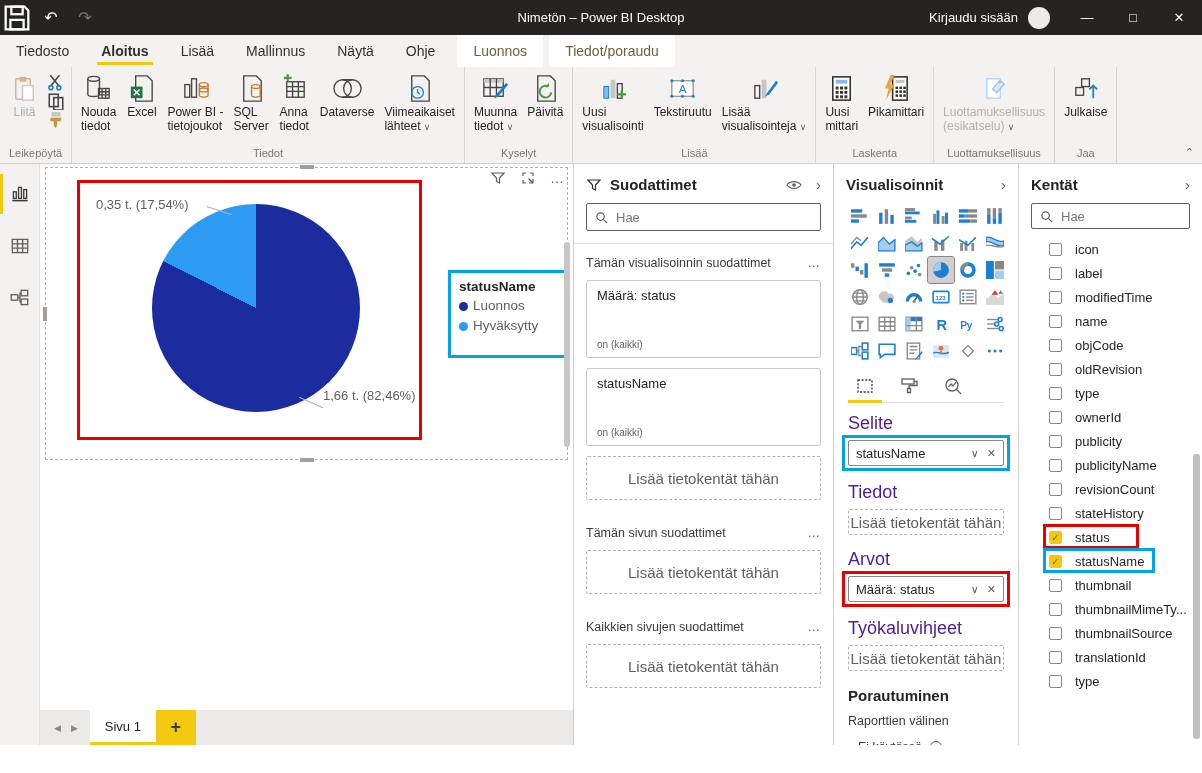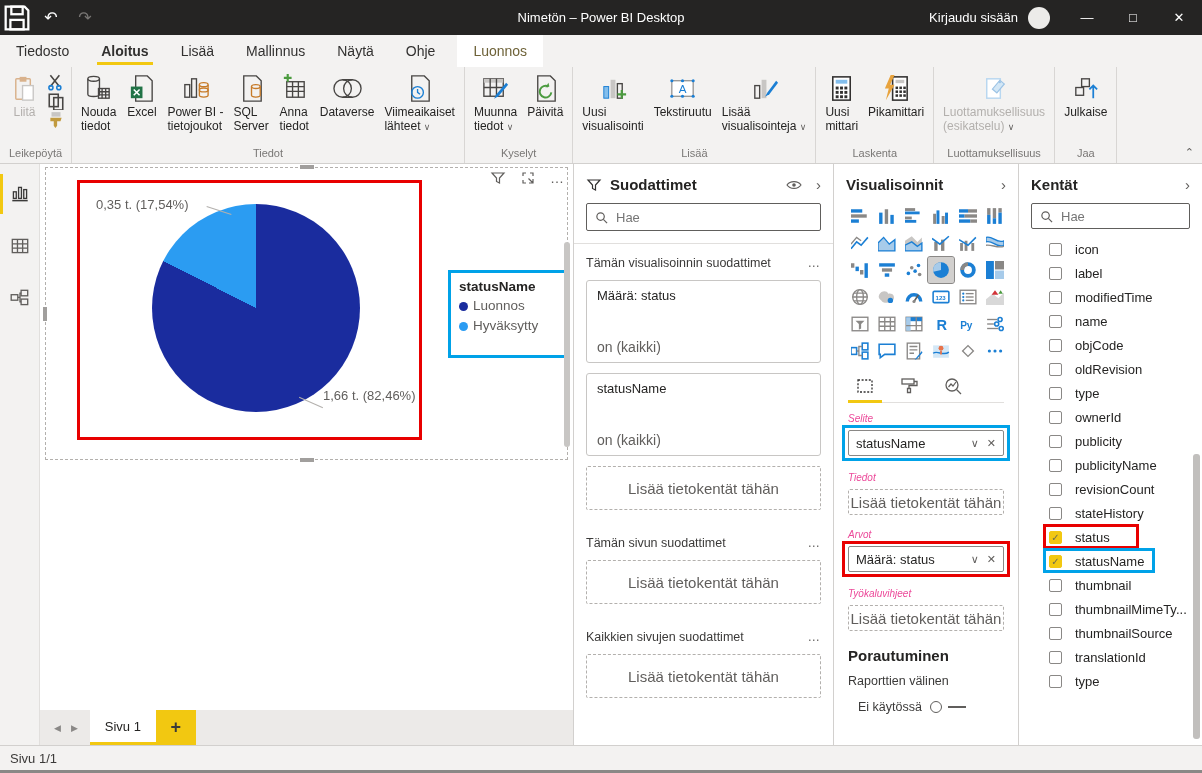--- a/index.html
+++ b/index.html
@@ -79,35 +79,35 @@
   .searchbox{display:flex;align-items:center;gap:6px;border:1px solid #605e5c;border-radius:2px;height:28px;padding:0 8px;background:#fff;}
   .searchbox input{border:0;outline:0;flex:1;font-size:13px;font-family:inherit;color:#252423;min-width:0;background:transparent;}
   .seclabel{font-size:12.5px;color:#3b3a39;display:flex;align-items:center;}
   .dots{color:#605e5c;letter-spacing:1px;margin-left:auto;}
   .dropzone{border:1px dashed #b3b0ad;border-radius:2px;color:#605e5c;display:flex;align-items:center;justify-content:center;font-size:15px;}
 
   
   #filters{left:573px;width:260px;}
   #filters .fcard{border:1px solid #c8c6c4;border-radius:3px;padding:7px 10px;margin:10px 0;}
   #filters .fcard .l1{font-size:13px;color:#252423;margin-bottom:4px;}
-  #filters .fcard .l2{font-size:14px;color:#605e5c;margin-top:36px;}
+  #filters .fcard .l2{font-size:10px;color:#605e5c;margin-top:36px;}
   #filters .dropzone{height:44px;margin:10px 0 18px 0;}
   #fdivider{border:0;border-top:1px solid #e1dfdd;margin:12px -12px;}
 
   
   #viz{left:833px;width:185px;}
   #vgrid{display:grid;grid-template-columns:repeat(6,26px);grid-auto-rows:26px;gap:1px;margin-left:1px;}
   .vcell{display:flex;align-items:center;justify-content:center;border-radius:2px;}
   .vcell svg{width:18px;height:18px;}
   .vcell.sel{background:#d2d0ce;outline:1px solid #8a8886;}
   #vtabs{display:flex;gap:18px;margin:12px 2px 6px 6px;border-bottom:1px solid #e1dfdd;padding-bottom:6px;}
   .vtab{position:relative;width:26px;display:flex;justify-content:center;}
   .vtab svg{width:20px;height:20px;}
   .vtab.sel::after{content:"";position:absolute;left:-4px;right:-4px;bottom:-7px;height:3px;background:#f2c811;}
-  .welllabel{font-size:10px;color:#ec4899;margin:10px 0 6px 2px;font-style:italic;}
+  .welllabel{font-size:18px;color:#4c1d95;margin:10px 0 6px 2px;}
   .ddwrap{position:relative;margin:0 2px;}
   .dd{display:flex;align-items:center;border:1px solid #8a8886;border-radius:2px;height:26px;padding:0 7px;font-size:13px;background:#fff;}
   .dd .sp{flex:1;}
   .ddico{color:#605e5c;font-size:11px;margin-left:8px;}
   .ann{position:absolute;pointer-events:none;}
   .ann.blue{border:3px solid #00a2e8;inset:-5px -6px;}
   .ann.red{border:3px solid #e80000;inset:-5px -6px;}
   #viz .dropzone{height:26px;margin:0 2px;}
   #drill-title{font-size:15px;font-weight:bold;margin:16px 0 10px 2px;}
   #drill-sub{font-size:12.5px;color:#3b3a39;margin:0 0 12px 2px;}
@@ -165,20 +165,21 @@
   </div>
 
   <div id="tabrow" class="abs">
     <span class="rtab">Tiedosto</span>
     <span class="rtab active">Aloitus</span>
     <span class="rtab">Lisää</span>
     <span class="rtab">Mallinnus</span>
     <span class="rtab">Näytä</span>
     <span class="rtab">Ohje</span>
     <span class="rtab ctx">Luonnos</span>
+    <span class="rtab ctx">Tiedot/poraudu</span>
   </div>
 
   <div id="ribbon" class="abs">
     <div class="rgroup">
       <div class="rbtns" id="pastegrp">
         <div class="rbtn dis">
           <svg viewBox="0 0 32 32">
               <rect x="7" y="6" width="15" height="21" rx="1" fill="none" stroke="#d9b28c" stroke-width="1.5"></rect>
               <rect x="11" y="4" width="7" height="5" fill="#d9b28c"></rect>
               <rect x="14" y="13" width="11" height="15" fill="#fff" stroke="#c8c6c4" stroke-width="1.4"></rect>
@@ -954,17 +955,14 @@
 
   <div id="pagebar" class="abs">
     <div id="pgnav">
       <span>◀</span>
       <span>▶</span>
     </div>
     <div id="pagetab">Sivu 1</div>
     <div id="addpage">+</div>
   </div>
 
-  <div id="statusbar" class="abs">
-    <span>Sivu 1/1</span>
-  </div>
 
 </div>
 
 </body></html>

